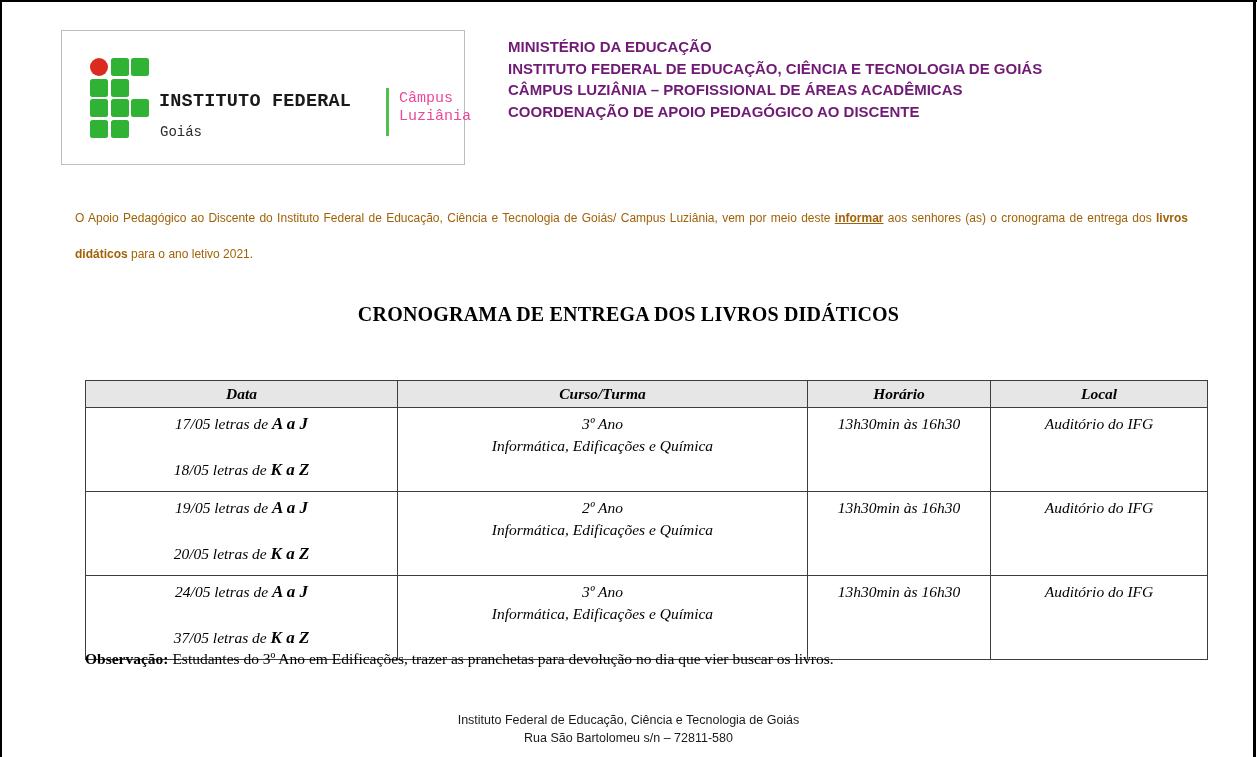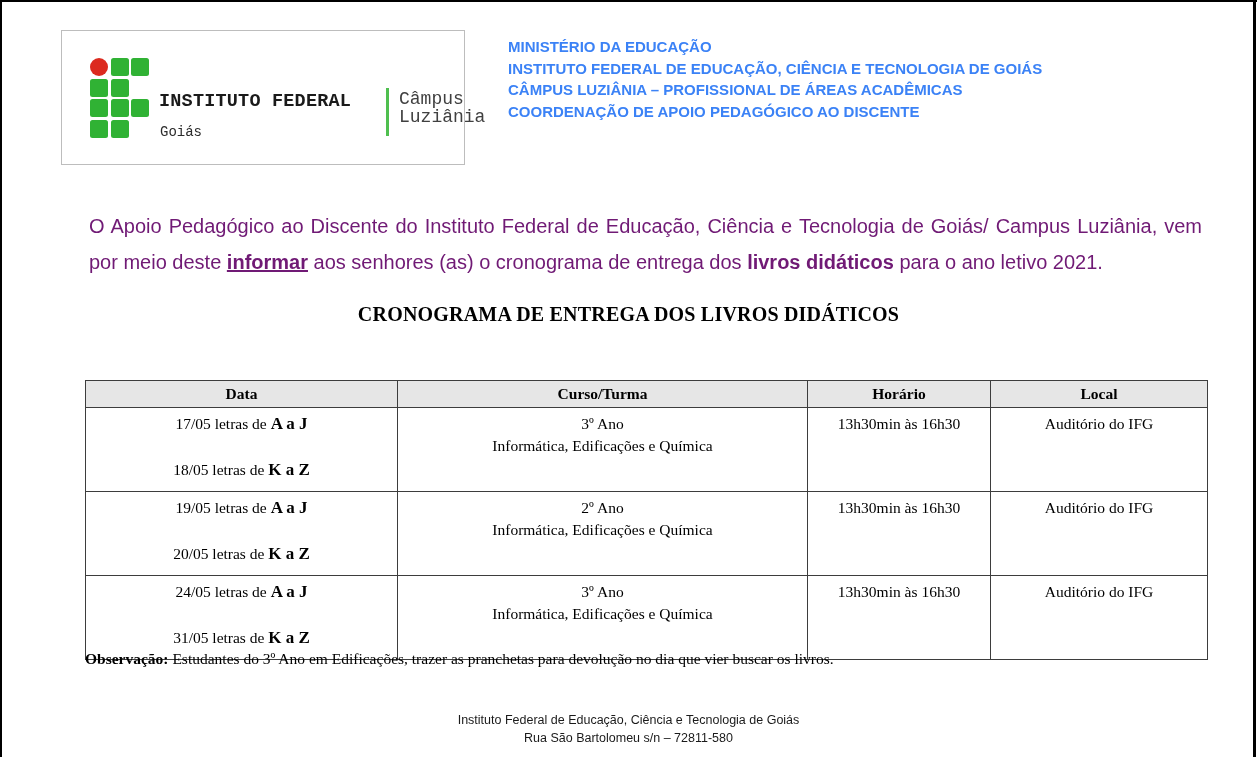--- a/index.html
+++ b/index.html
@@ -34,55 +34,55 @@
   .if-cell.empty{background:transparent;}
   .logo-title{
     position:absolute;left:97px;top:60px;
     font-weight:bold;font-size:18.5px;letter-spacing:.2px;color:#1a1a1a;
     white-space:nowrap;
   }
   .logo-sub{position:absolute;left:98px;top:81px;font-size:14px;color:#2b2b2b;margin-top:12px;}
   .logo-divider{position:absolute;left:324px;top:57px;width:2.5px;height:48px;background:var(--divider_green,#4fbf4f);}
   .campus{
     position:absolute;left:337px;top:59px;
-    font-size:18px;line-height:18px;color:#404040;
+    font-size:15px;line-height:18px;color:#ec4899;
   }
 
   
   .letterhead{
     position:absolute;left:508px;top:36px;
     font-weight:bold;font-size:15px;line-height:21.5px;
-    color:#3b82f6;white-space:nowrap;
+    color:#701a75;white-space:nowrap;
   }
 
   
   .intro{
-    position:absolute;left:89px;top:188px;width:1113px;
-    font-size:20px;line-height:36px;text-align:justify;color:#701a75;
+    position:absolute;left:75px;top:188px;width:1113px;
+    font-size:12px;line-height:36px;text-align:justify;color:#a16207;
   }
   .intro .bu{font-weight:bold;text-decoration:underline;}
   .intro .b{font-weight:bold;}
 
   
   .tbl-title{
     position:absolute;left:0;top:303px;width:1257px;
     text-align:center;
     font-family:"Liberation Serif",serif;
     font-weight:bold;font-size:20px;letter-spacing:.2px;
   }
 
   
   table.sched{
     position:absolute;left:85px;top:380px;width:1122px;
     border-collapse:collapse;table-layout:fixed;
     font-family:"Liberation Serif",serif;font-size:15.5px;color:#000;
   }
   table.sched th, table.sched td{
     border:1.5px solid #3d3d3d;
-    text-align:center;padding:0 4px;
+    text-align:center;padding:0 4px;font-style:italic;
   }
   table.sched th{
     background:#e6e6e6;height:26px;font-size:15.5px;font-weight:bold;
     vertical-align:middle;
   }
   table.sched td{height:78px;vertical-align:top;padding-top:5px;line-height:22px;}
   .dline2{margin-top:24px;}
   .bold-letters{font-weight:bold;font-size:17px;}
 
   
@@ -178,21 +178,21 @@
         <td>
           <div>2º Ano</div>
           <div>Informática, Edificações e Química</div>
         </td>
         <td>13h30min às 16h30</td>
         <td>Auditório do IFG</td>
       </tr>
       <tr>
         <td>
           <div><span>24/05 letras de </span><span class="bold-letters">A a J</span></div>
-          <div class="dline2"><span>31/05 letras de </span><span class="bold-letters">K a Z</span></div>
+          <div class="dline2"><span>37/05 letras de </span><span class="bold-letters">K a Z</span></div>
         </td>
         <td>
           <div>3º Ano</div>
           <div>Informática, Edificações e Química</div>
         </td>
         <td>13h30min às 16h30</td>
         <td>Auditório do IFG</td>
       </tr>
     </tbody>
   </table>

